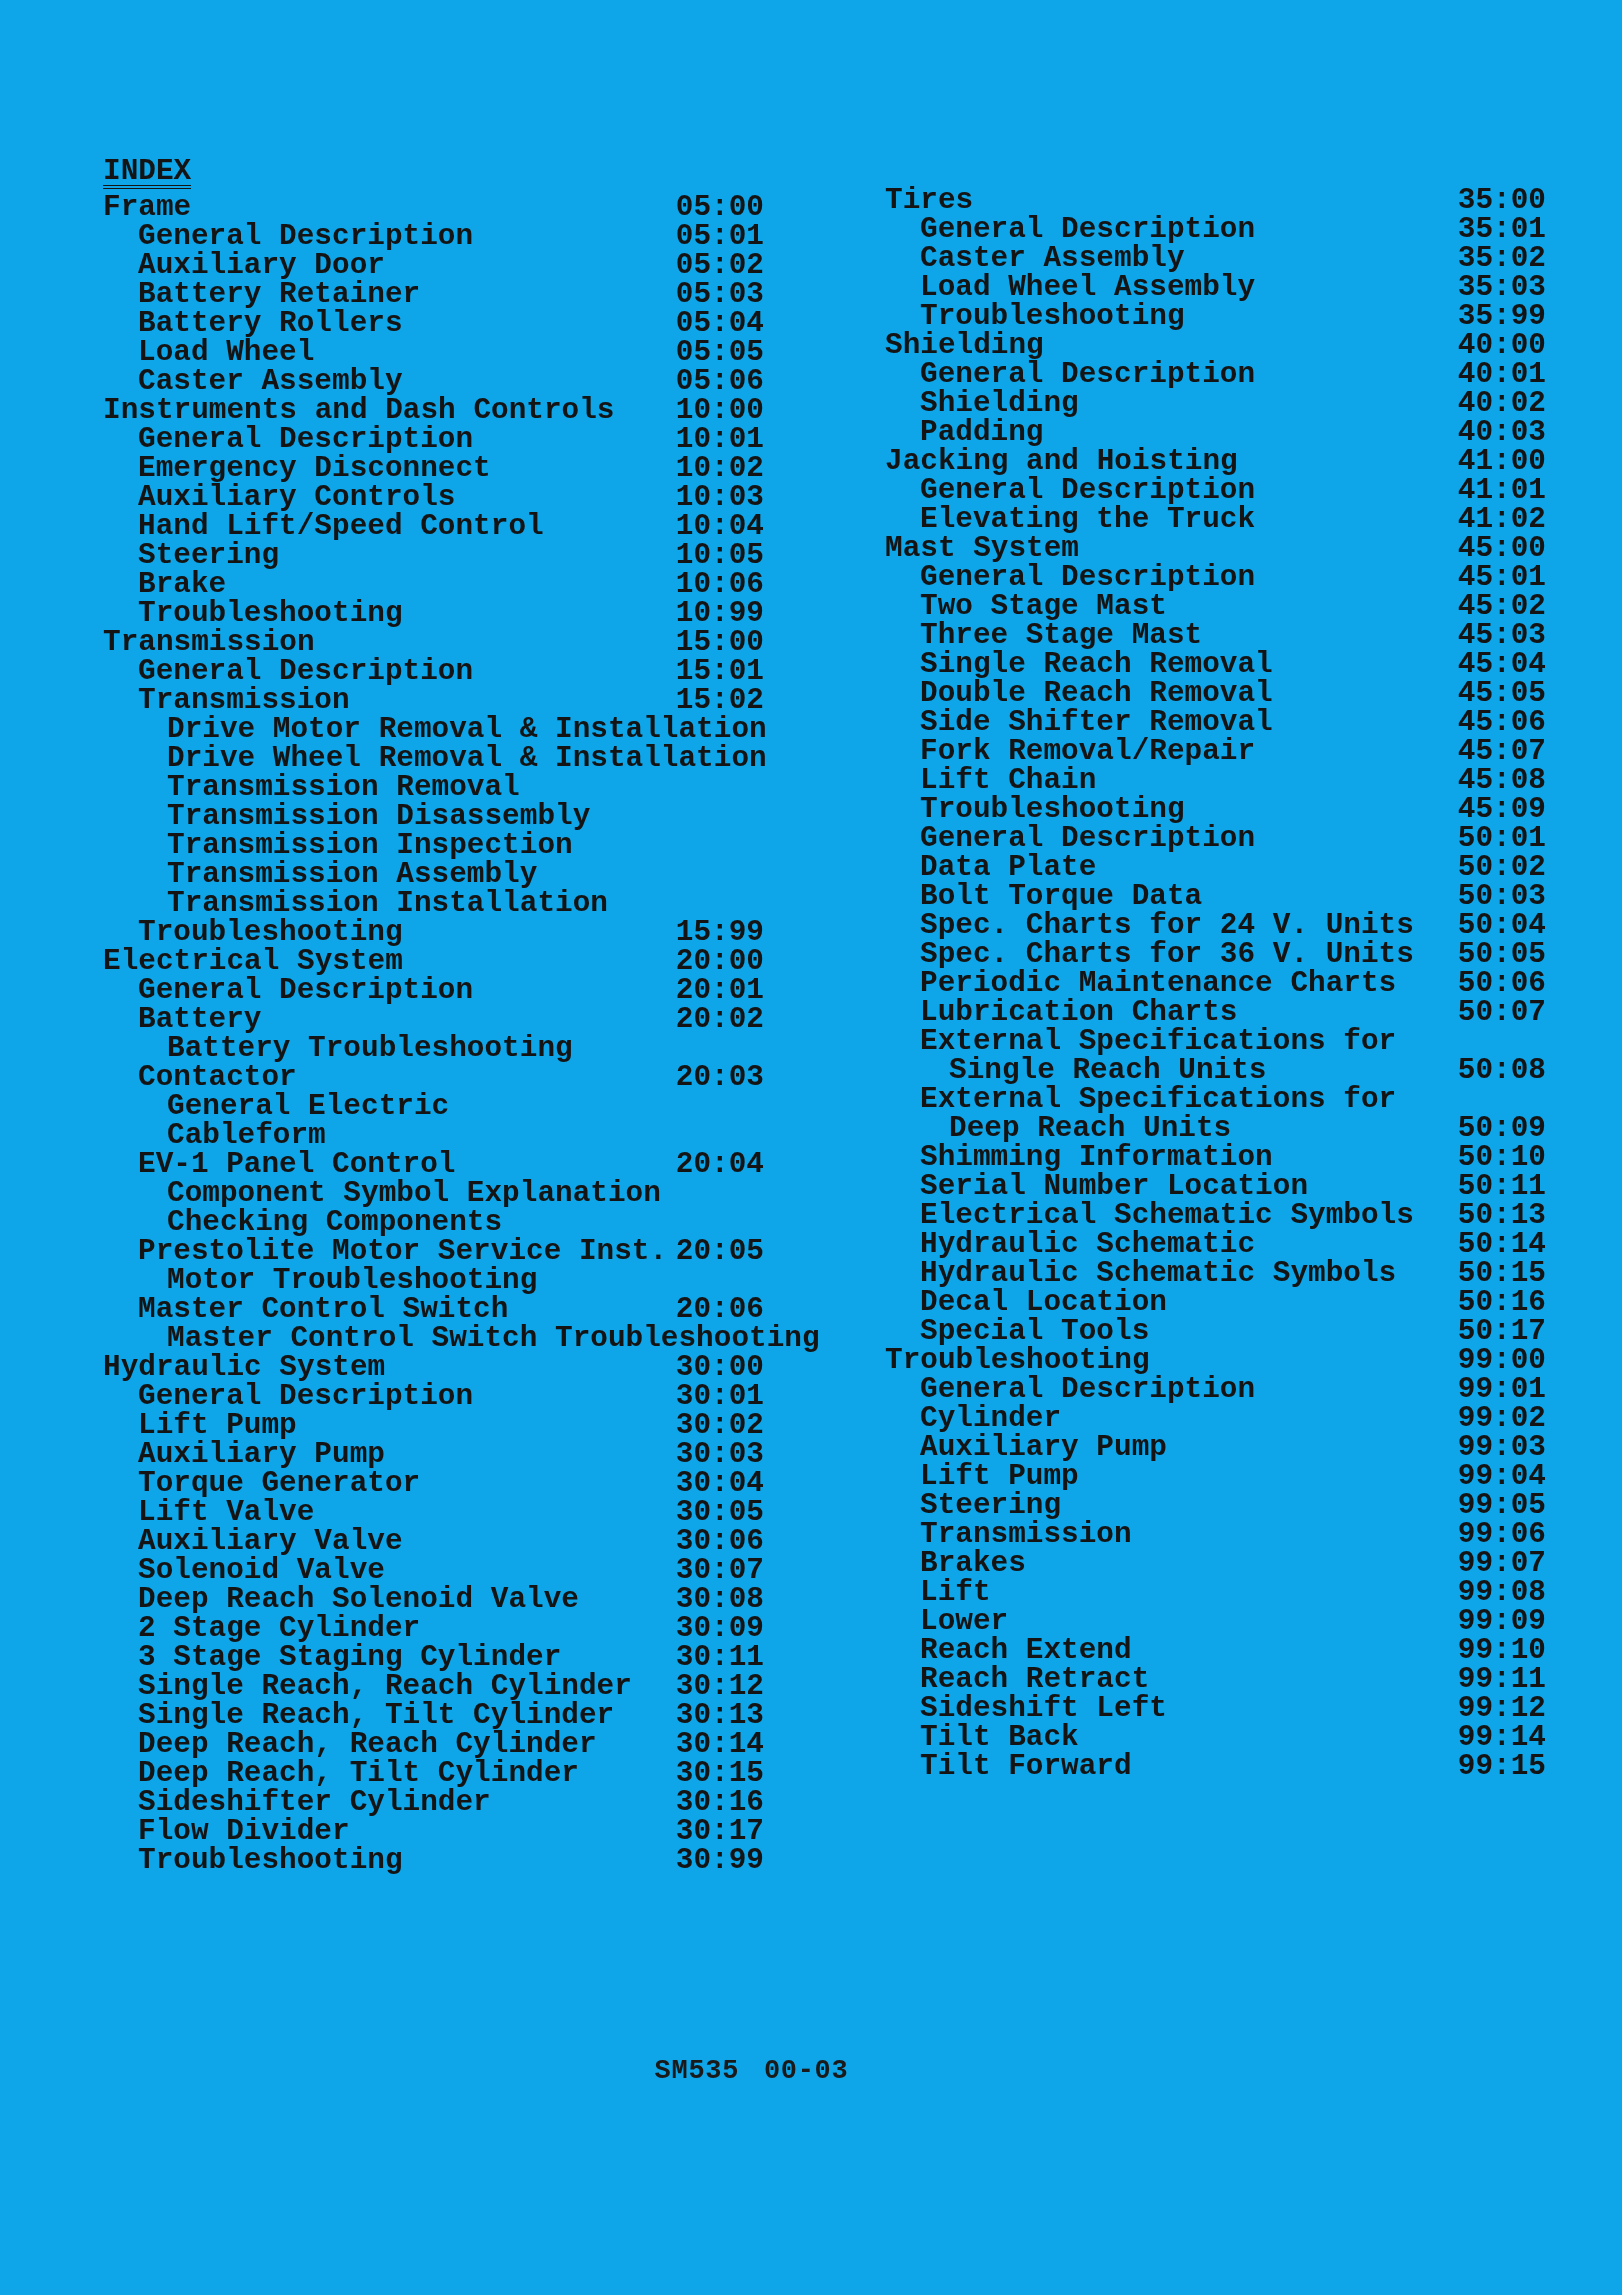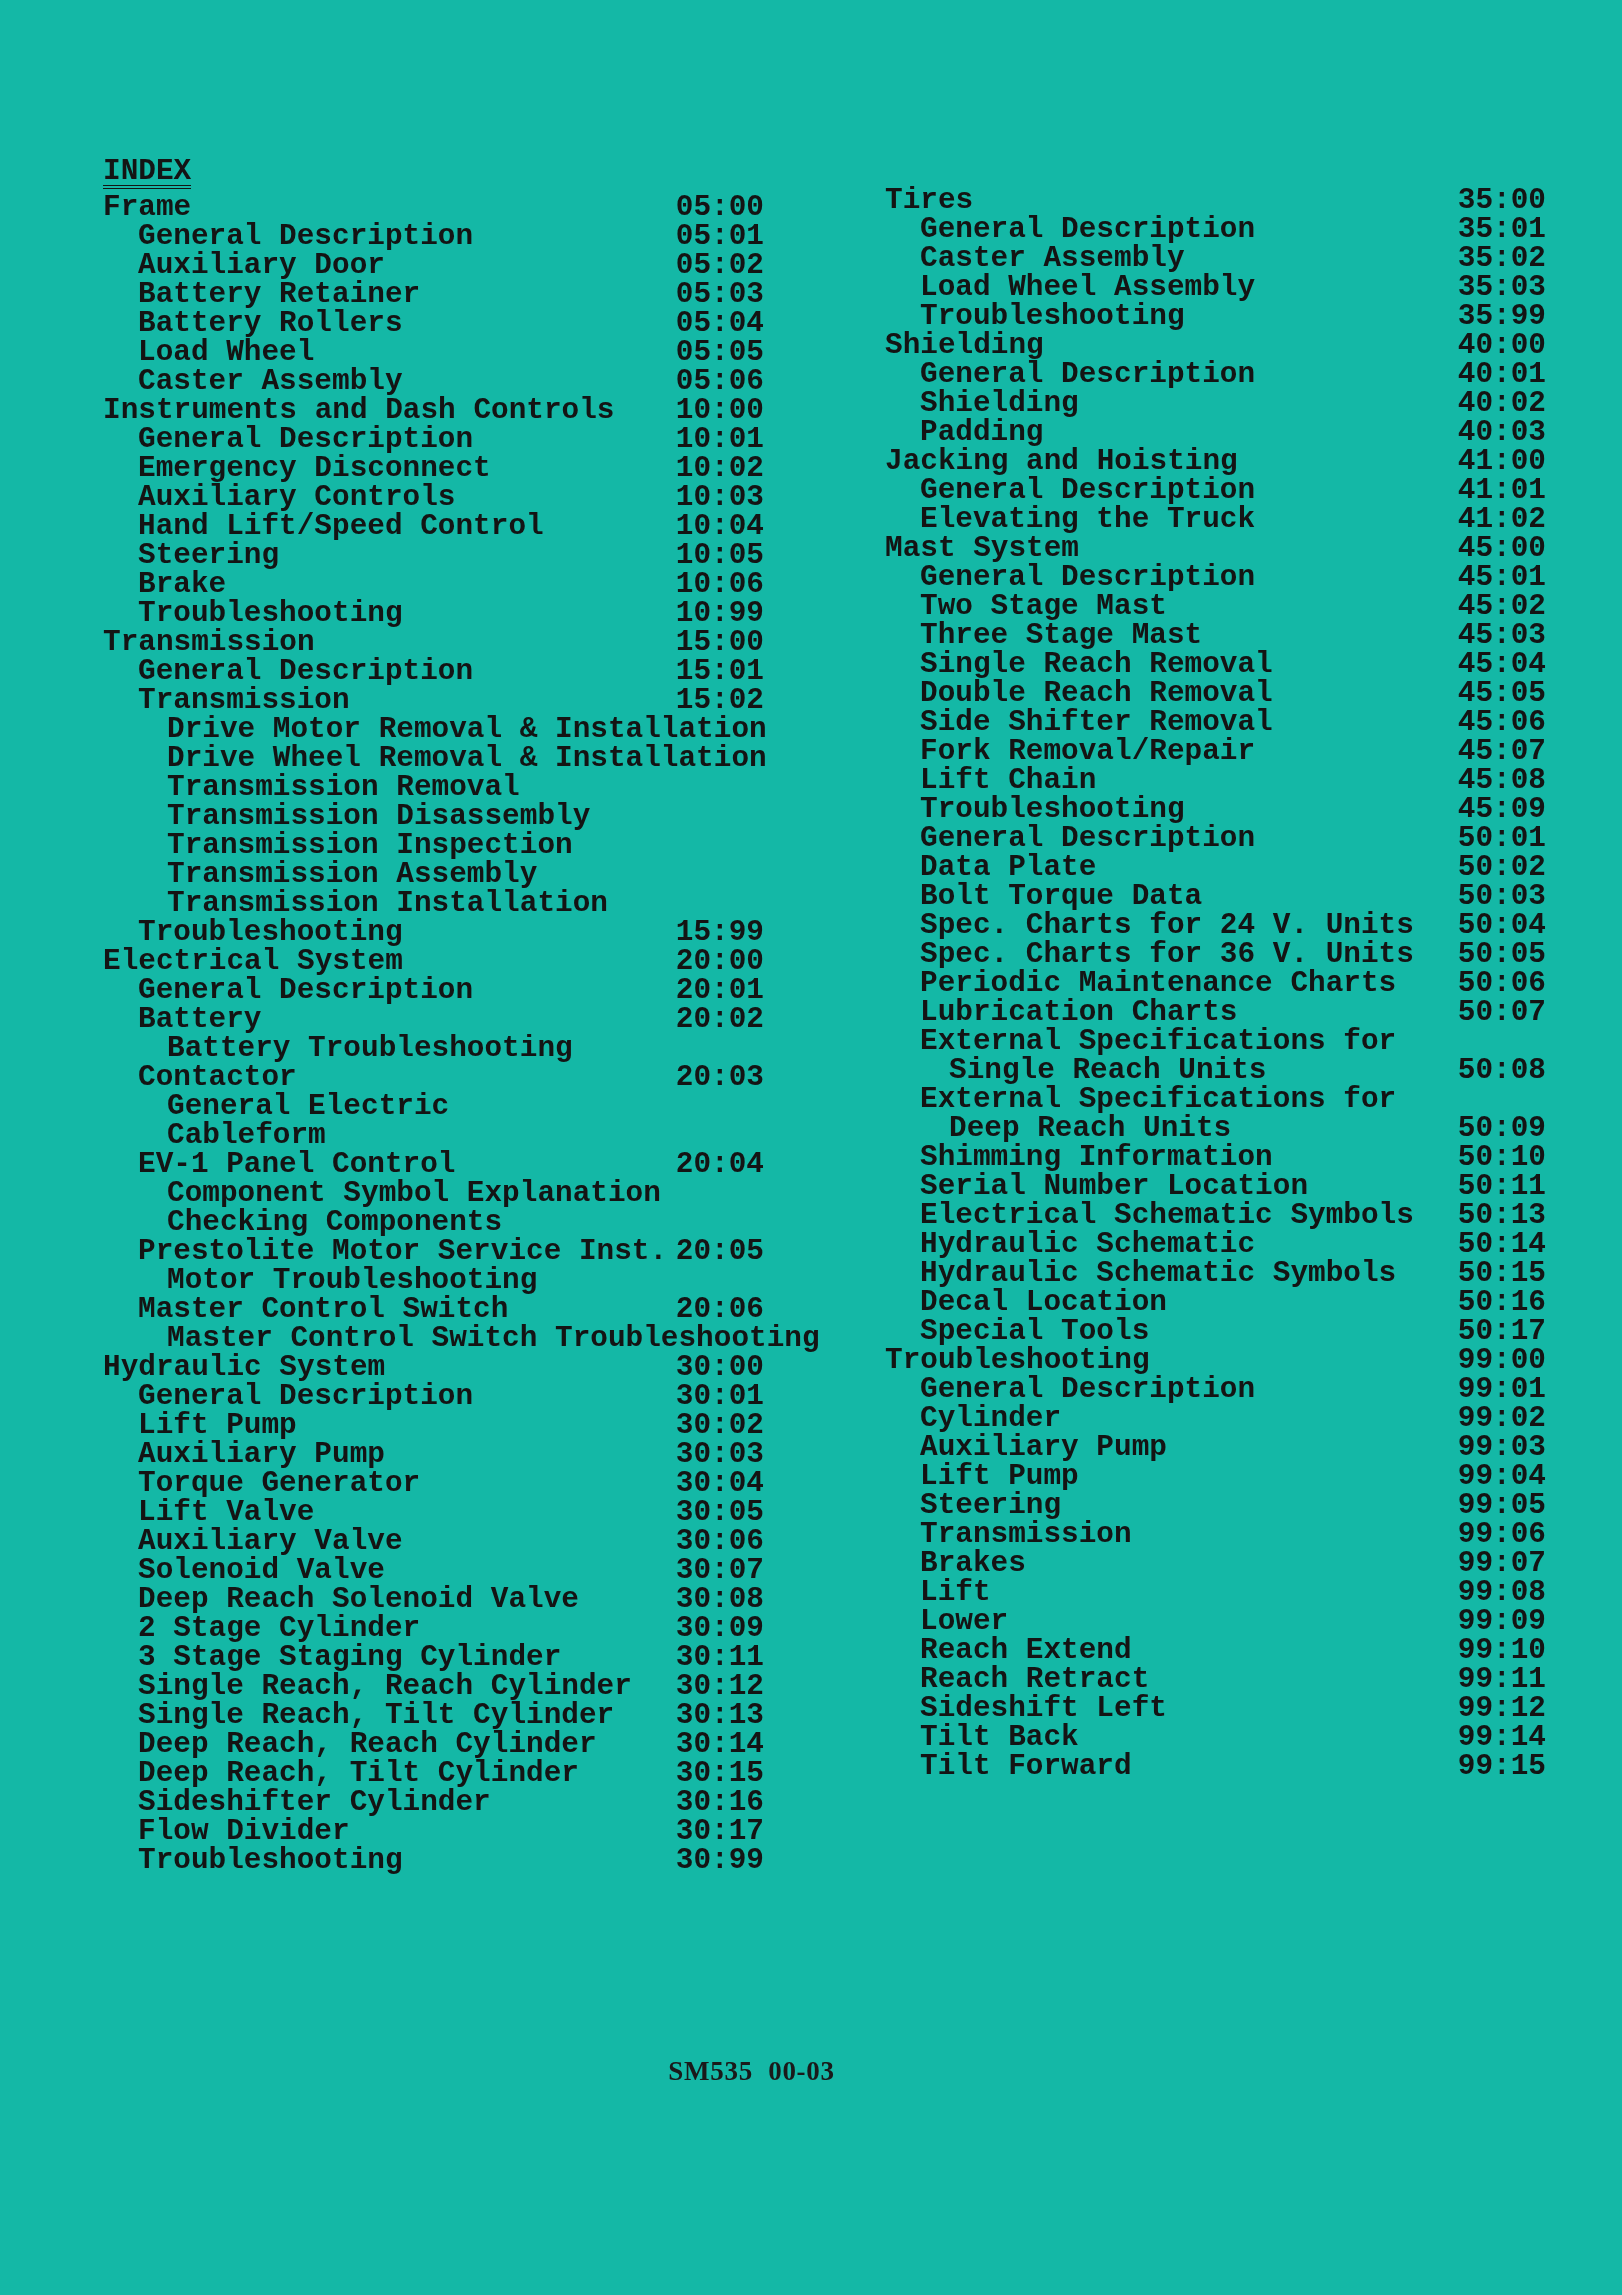--- a/index.html
+++ b/index.html
@@ -5,41 +5,41 @@
   html,body{margin:0;padding:0;}
   body{
     width:1623px;height:2295px;
     background:#ffffff;
     position:relative;
     font-family:"Liberation Mono",monospace;
     font-weight:700;
     color:#141414;
     -webkit-font-smoothing:antialiased;
   }
-  .page{position:absolute;inset:0;background:#14b8a6;}
+  .page{position:absolute;inset:0;background:#0ea5e9;}
   .col{position:absolute;width:661px;font-size:29.4px;}
   #col-left{left:103px;top:157px;}
   #col-right{left:885px;top:186px;}
   .index-heading{height:29.4px;line-height:29.4px;margin-bottom:6.5px;}
   .index-heading span{
     border-bottom:4.6px double #141414;
     padding-bottom:1.3px;
     display:inline-block;
     line-height:25px;
   }
   .row{position:relative;height:29px;line-height:29px;white-space:nowrap;}
   .label{display:inline-block;}
   .label.i0{padding-left:0;}
   .label.i1{padding-left:35px;}
   .label.i2{padding-left:64px;}
   .code{position:absolute;right:0;top:0;}
   .footer{
     position:absolute;top:2056px;left:0;width:1503px;
     text-align:center;
-    font-family:Liberation Serif, serif;
+    font-family:Liberation Mono, monospace;
     font-size:27px;font-weight:700;color:#1a1a1a;
     word-spacing:7.9px;letter-spacing:0.7px;
   }
 </style>
 </head>
 <body>
 
 <div class="page">
 
   <div class="col" id="col-left">

